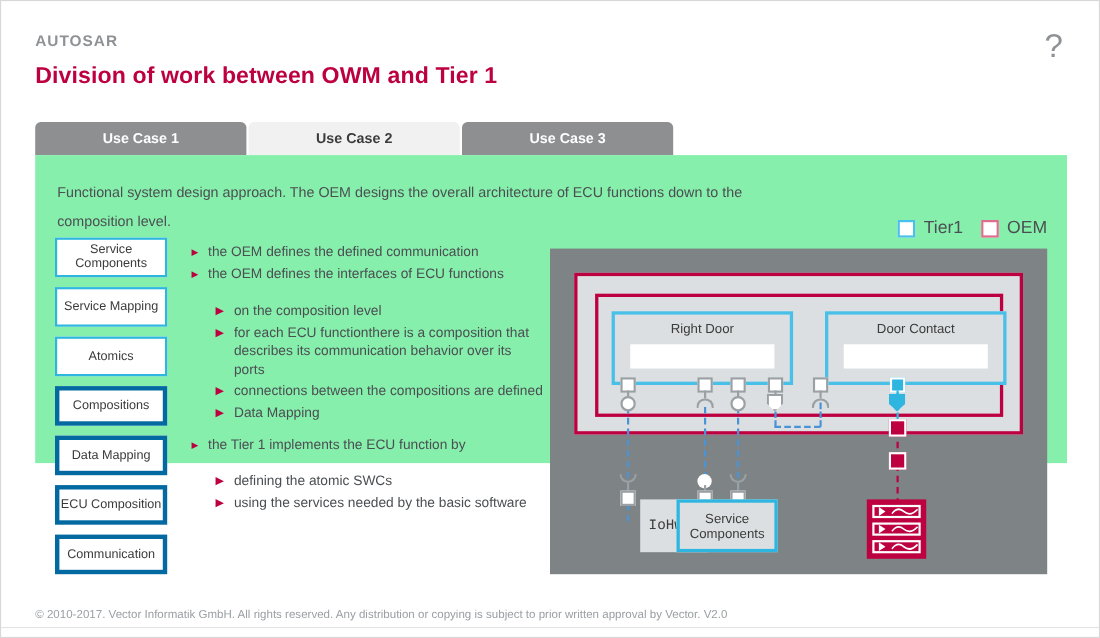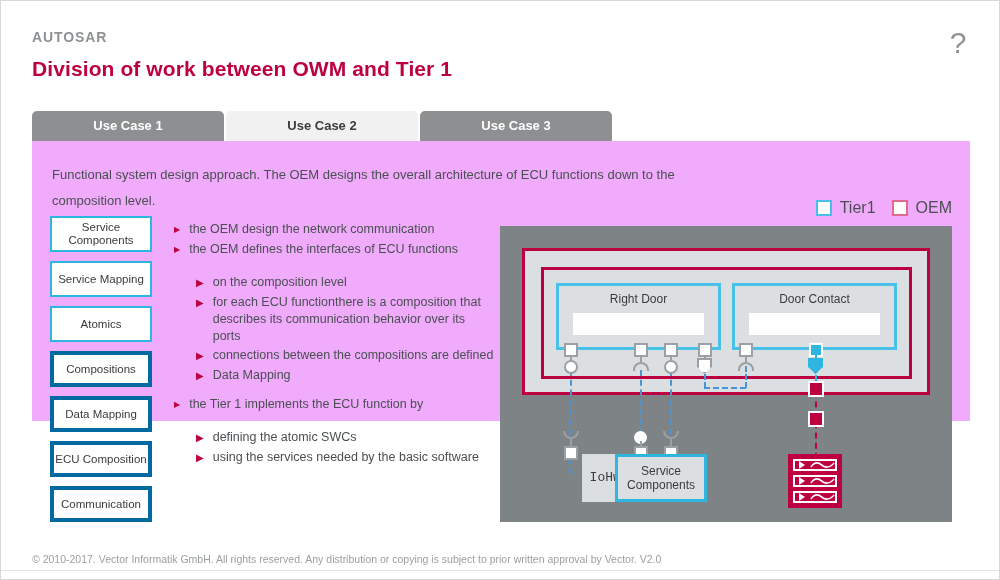--- a/index.html
+++ b/index.html
@@ -23,21 +23,21 @@
 
   
   .tabs{position:absolute;left:31px;top:110px;display:flex;gap:2px;}
   .tab{width:192px;height:30px;line-height:30px;text-align:center;
        font-size:13px;font-weight:bold;color:#ffffff;background:#8d8f91;
        border-radius:5px 5px 0 0;cursor:pointer;box-sizing:border-box;}
   .tab.active{background:#f1f1f1;color:#3b3b3b;}
 
   
   .panel{position:absolute;left:31px;top:140px;width:938px;height:280px;
-         background:#f0abfc;}
+         background:#86efac;}
   .desc{position:absolute;left:20px;top:21px;width:640px;font-size:13px;
         color:#4b4f52;line-height:26px;}
 
   
   .legend{position:absolute;right:18px;top:58px;display:flex;align-items:center;gap:16px;}
   .lg{display:flex;align-items:center;gap:8px;font-size:16px;color:#4b4f52;}
   .lg-swatch{width:16px;height:16px;background:#ffffff;box-sizing:border-box;}
   .lg-swatch.tier{border:2px solid #49c0e8;}
   .lg-swatch.oem{border:2px solid #e06b8e;}
 
@@ -63,21 +63,21 @@
   
   .diagram{position:absolute;left:468px;top:85px;width:452px;height:296px;
            background:#7e8385;}
   .ecu-outer{position:absolute;left:22px;top:22px;width:408px;height:147px;
              background:#dcdfe1;border:3px solid #bd0040;box-sizing:border-box;}
   .ecu-inner{position:absolute;left:41px;top:41px;width:371px;height:112px;
              background:#dcdfe1;border:3px solid #bd0040;box-sizing:border-box;}
   .comp{position:absolute;top:57px;height:67px;background:#dcdfe1;
         border:3px solid #49c0e8;box-sizing:border-box;}
   .comp.c1{left:56px;width:165px;}
-  .comp.c2{left:232px;width:165px;}
+  .comp.c2{left:250px;width:165px;}
   .comp-title{text-align:center;font-size:12px;color:#3b3b3b;margin-top:6px;}
   .comp-slot{position:absolute;left:14px;right:14px;bottom:12px;height:22px;background:#ffffff;}
 
   
   .psq{position:absolute;width:14px;height:14px;background:#ffffff;
        border:2px solid #9aa0a3;box-sizing:border-box;}
   .psq.cyan{background:#2fb6e0;border-color:#ffffff;}
   .psq.red{background:#bd0040;border-color:#ffffff;width:16px;height:16px;}
   .stub{position:absolute;width:2px;background:#9aa0a3;}
   .stub.cy{background:#2fb6e0;}
@@ -156,21 +156,21 @@
       <div class="sbox cy">Atomics</div>
       <div class="sbox rd">Compositions</div>
       <div class="sbox rd">Data Mapping</div>
       <div class="sbox rd">ECU Composition</div>
       <div class="sbox rd">Communication</div>
     </div>
 
     <div class="bullets">
       <div class="bl">
         <span class="mark sm">▶</span>
-        <span class="txt">the OEM design the network communication</span>
+        <span class="txt">the OEM defines the defined communication</span>
       </div>
       <div class="bl">
         <span class="mark sm">▶</span>
         <span class="txt">the OEM defines the interfaces of ECU functions</span>
       </div>
 
       <div class="gap"></div>
 
       <div class="bl sub">
         <span class="mark">▶</span>

